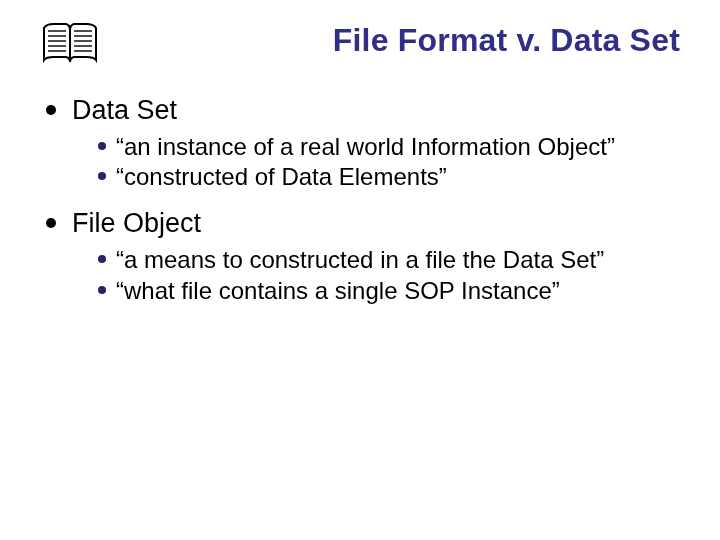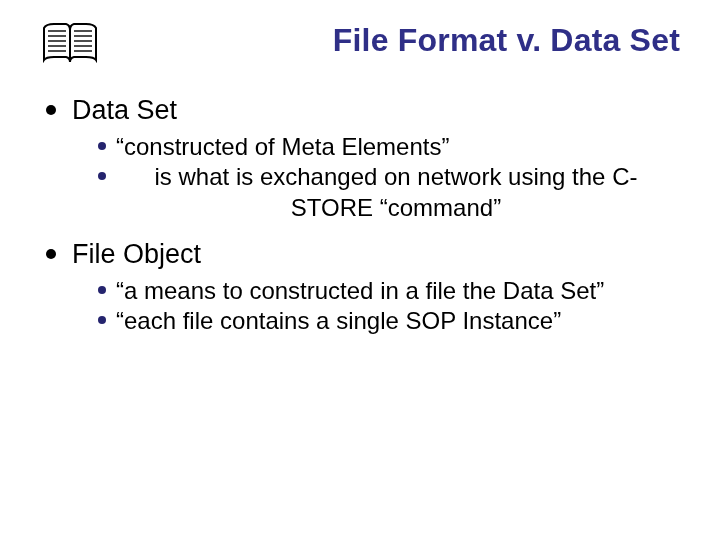--- a/index.html
+++ b/index.html
@@ -35,21 +35,20 @@
     font-family: Arial, "Arial Black", Helvetica, sans-serif;
     font-weight: 900;
     font-size: 32px;
     color: #2f2f87;
     letter-spacing: 0.2px;
     margin-top: 4px;
   }
   .content {
     margin-top: 26px;
     padding-left: 6px;
-    text-align: center;
   }
   .l1 {
     display: flex;
     align-items: flex-start;
     margin-top: 10px;
   }
   .l1:first-child { margin-top: 0; }
   .l1-bullet {
     width: 10px;
     height: 10px;
@@ -113,37 +112,37 @@
 
   <div class="content">
 
     <div class="l1">
       <div class="l1-bullet"></div>
       <div class="l1-text">Data Set</div>
     </div>
     <div class="sub">
       <div class="l2">
         <div class="l2-bullet"></div>
-        <div class="l2-text">“constructed of Meta Elements”</div>
+        <div class="l2-text">“an instance of a real world Information Object”</div>
       </div>
       <div class="l2">
         <div class="l2-bullet"></div>
-        <div class="l2-text">is what is exchanged on network using the C-STORE “command”</div>
+        <div class="l2-text">“constructed of Data Elements”</div>
       </div>
     </div>
 
     <div class="l1">
       <div class="l1-bullet"></div>
       <div class="l1-text">File Object</div>
     </div>
     <div class="sub">
       <div class="l2">
         <div class="l2-bullet"></div>
         <div class="l2-text">“a means to constructed in a file the Data Set”</div>
       </div>
       <div class="l2">
         <div class="l2-bullet"></div>
-        <div class="l2-text">“each file contains a single SOP Instance”</div>
+        <div class="l2-text">“what file contains a single SOP Instance”</div>
       </div>
     </div>
 
   </div>
 </div>
 
 </body></html>

